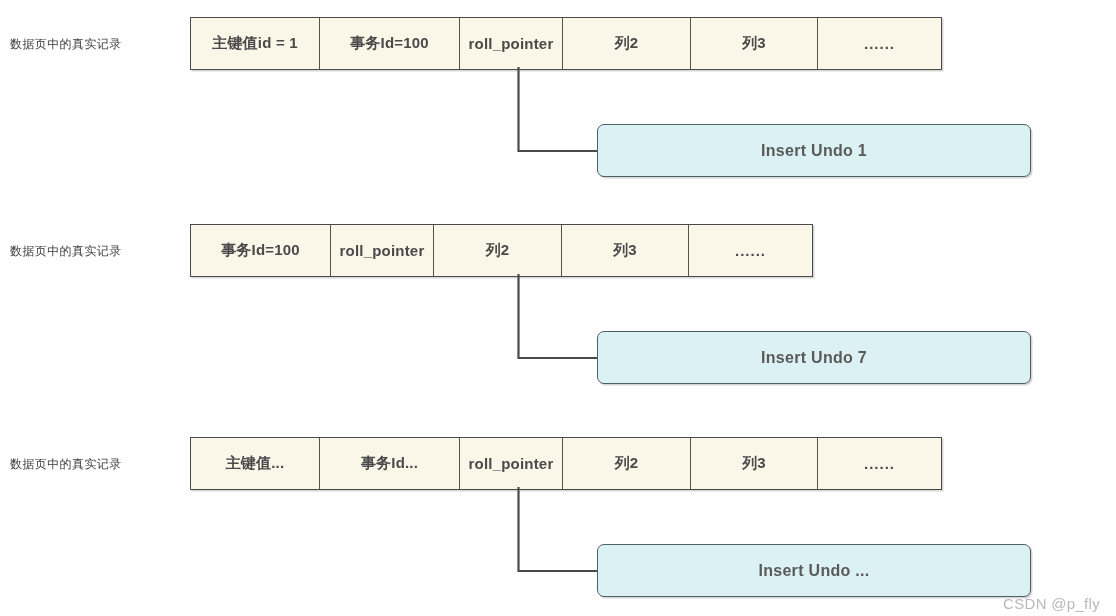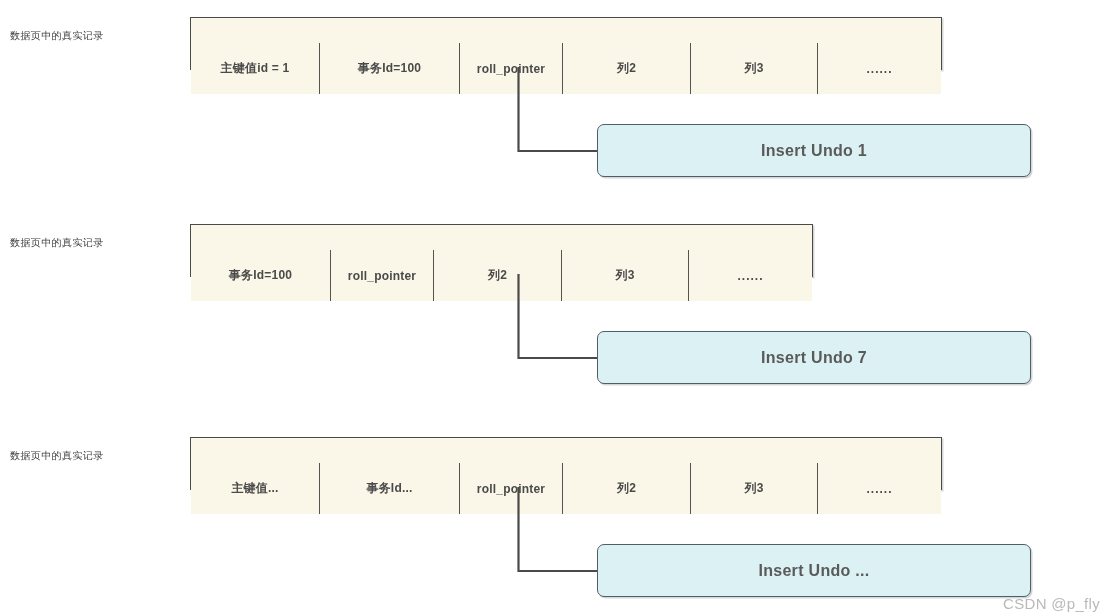--- a/index.html
+++ b/index.html
@@ -31,25 +31,25 @@
     width: 1116px;
   }
   .row-group.r0 { top: 0px; }
   .row-group.r1 { top: 207px; }
   .row-group.r2 { top: 420px; }
 
   
   .row-label {
     position: absolute;
     left: 10px;
-    top: 23px;
+    top: 31px;
     width: 170px;
     height: 26px;
     line-height: 26px;
-    font-size: 10px;
+    font-size: 12px;
     color: #3d3d3d;
     white-space: nowrap;
     letter-spacing: 0.4px;
   }
 
   
   .record-table {
     position: absolute;
     left: 190px;
     top: 17px;
@@ -59,28 +59,27 @@
     box-sizing: border-box;
     background: #fbf7e8;
     box-shadow: 1.5px 1.5px 0 rgba(120,120,120,0.30);
   }
   .record-cell {
     box-sizing: border-box;
     height: 100%;
     display: flex;
     align-items: center;
     justify-content: center;
-    font-size: 12px;
+    font-size: 15px;
     font-weight: bold;
     color: #4a4a4a;
     border-right: 1.4px solid #55544e;
     background: #fbf7e8;
     white-space: nowrap;
     letter-spacing: 0.2px;
-    margin-top: 25px;
   }
   .record-cell:last-child { border-right: none; }
   .c-id      { width: 129px; }
   .c-trx     { width: 140px; }
   .c-roll    { width: 103px; }
   .c-col2    { width: 128px; }
   .c-col3    { width: 127px; }
   .c-etc     { width: 123px; letter-spacing: 1px; }
 
   

